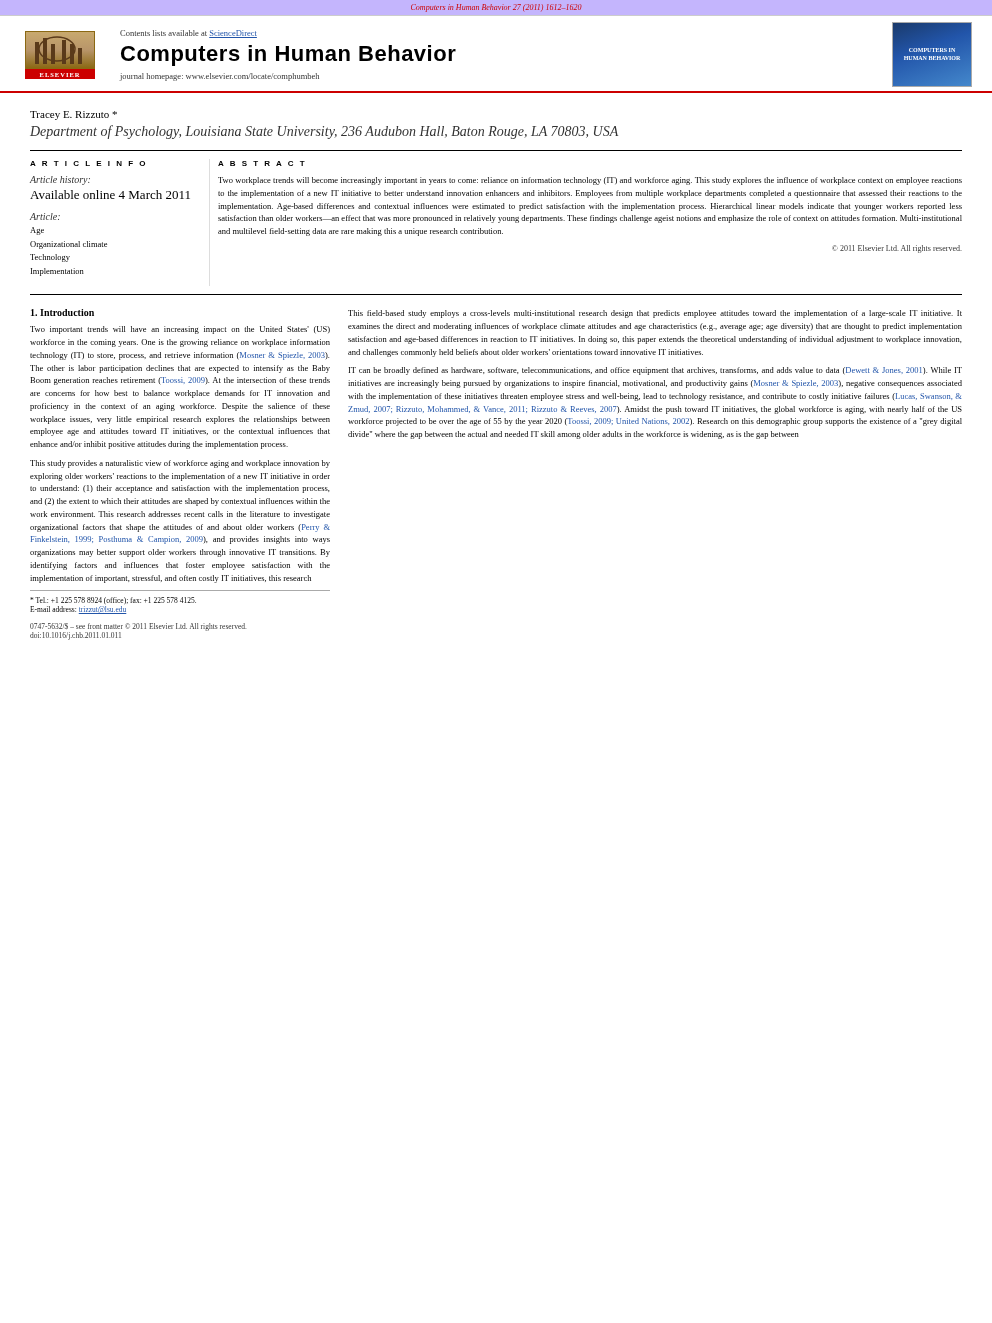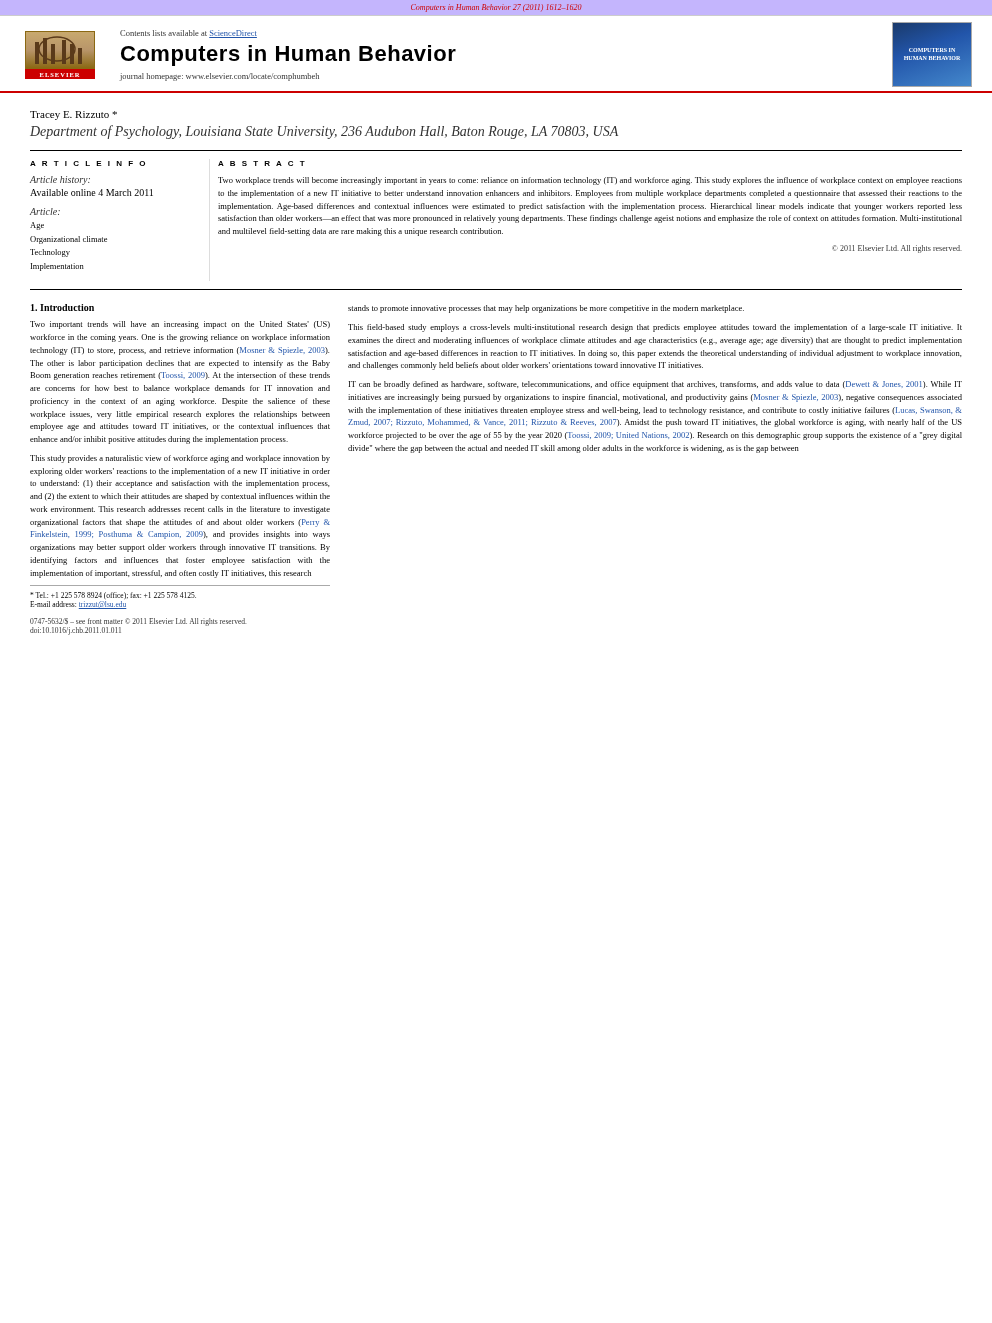--- a/index.html
+++ b/index.html
@@ -143,21 +143,21 @@
 
     .field-label {
       font-size: 10px;
       font-style: italic;
       color: #333;
       display: block;
       margin-bottom: 2px;
     }
 
     .field-value {
-      font-size: 10px;
+      font-size: 13px;
       color: #000;
     }
 
     .keywords-list {
       list-style: none;
     }
 
     .keywords-list li {
       font-size: 8.5px;
       color: #000;
@@ -330,23 +330,20 @@
         </div>
 
         <div style="margin-top: 8px; font-size: 7.5px; color:#333;">
           <div>0747-5632/$ – see front matter © 2011 Elsevier Ltd. All rights reserved.</div>
           <div>doi:10.1016/j.chb.2011.01.011</div>
         </div>
       </div>
 
       <div class="right-col">
 
-        <div class="body-text">
-          stands to promote innovative processes that may help organizations be more competitive in the modern marketplace.
-        </div>
 
         <div class="body-text">
           This field-based study employs a cross-levels multi-institutional research design that predicts employee attitudes toward the implementation of a large-scale IT initiative. It examines the direct and moderating influences of workplace climate attitudes and age characteristics (e.g., average age; age diversity) that are thought to predict implementation satisfaction and age-based differences in reaction to IT initiatives. In doing so, this paper extends the theoretical understanding of individual adjustment to workplace innovation, and challenges commonly held beliefs about older workers' orientations toward innovative IT initiatives.
         </div>
 
 
         <div class="body-text">
           IT can be broadly defined as hardware, software, telecommunications, and office equipment that archives, transforms, and adds value to data (<a href="#" class="ref-link">Dewett &amp; Jones, 2001</a>). While IT initiatives are increasingly being pursued by organizations to inspire financial, motivational, and productivity gains (<a href="#" class="ref-link">Mosner &amp; Spiezle, 2003</a>), negative consequences associated with the implementation of these initiatives threaten employee stress and well-being, lead to technology resistance, and contribute to costly initiative failures (<a href="#" class="ref-link">Lucas, Swanson, &amp; Zmud, 2007; Rizzuto, Mohammed, &amp; Vance, 2011; Rizzuto &amp; Reeves, 2007</a>). Amidst the push toward IT initiatives, the global workforce is aging, with nearly half of the US workforce projected to be over the age of 55 by the year 2020 (<a href="#" class="ref-link">Toossi, 2009; United Nations, 2002</a>). Research on this demographic group supports the existence of a "grey digital divide" where the gap between the actual and needed IT skill among older adults in the workforce is widening, as is the gap between
         </div>
 

